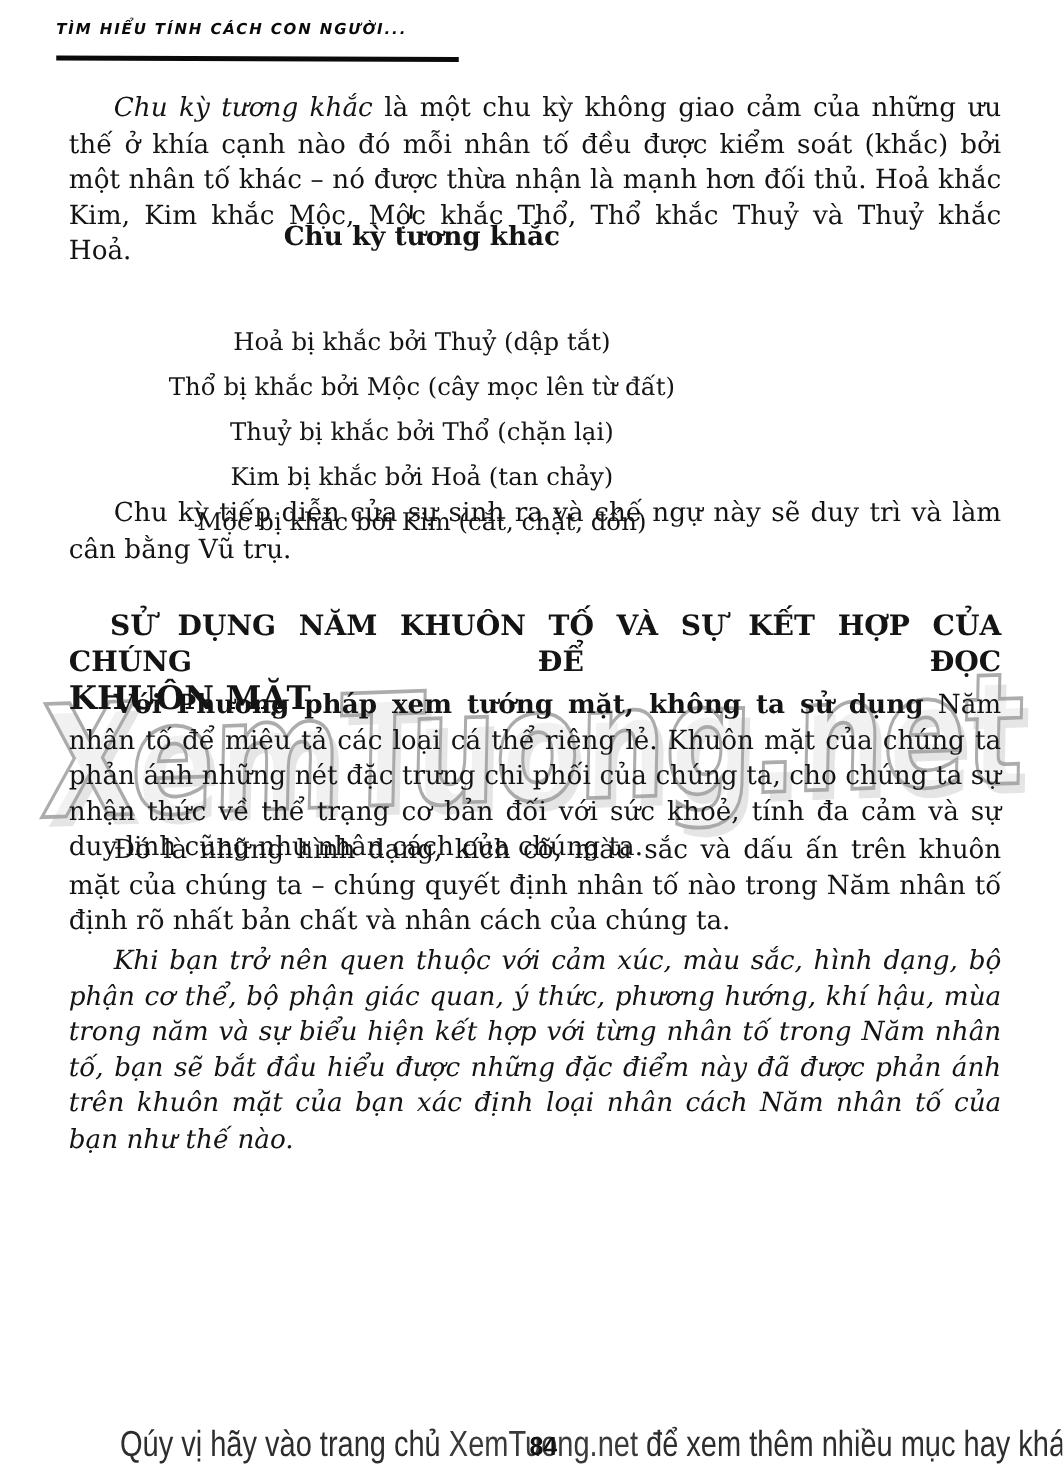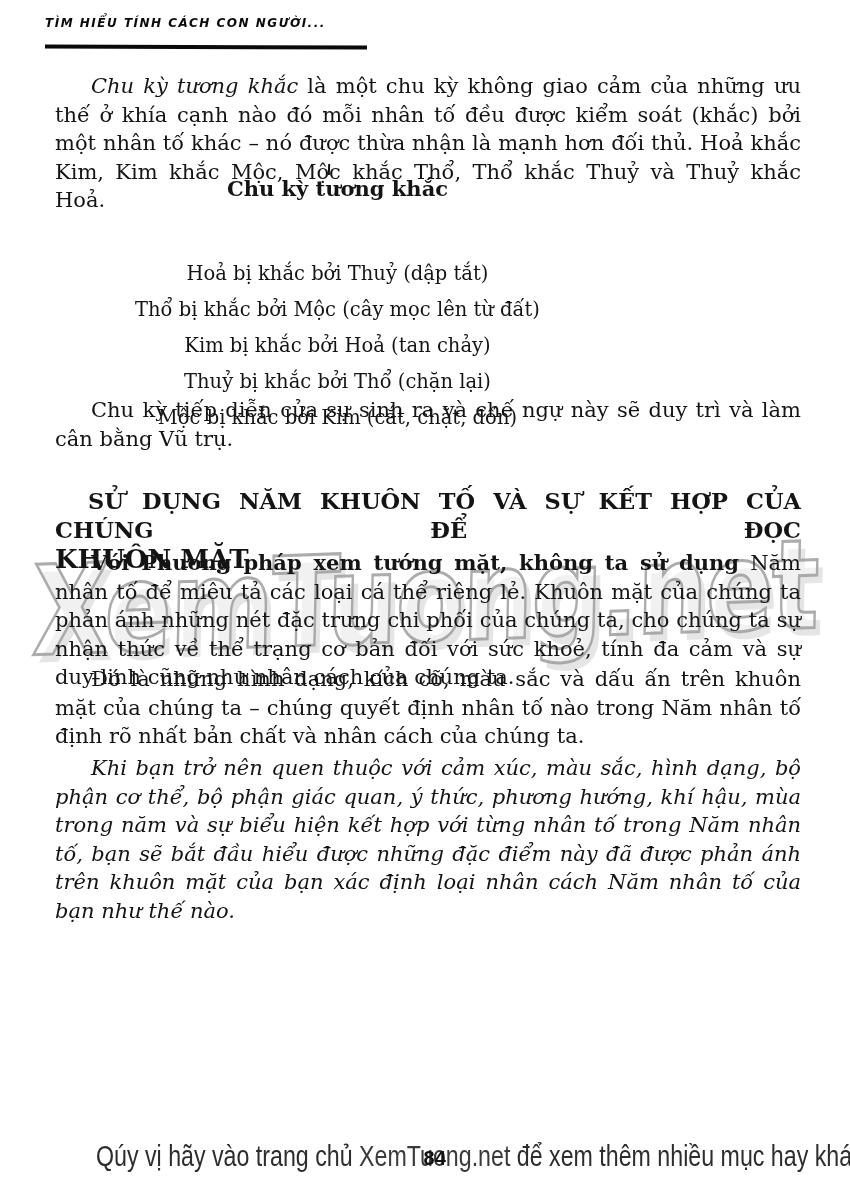--- a/index.html
+++ b/index.html
@@ -108,22 +108,22 @@
 
     <p class="para" style="top:58px;margin-top:14px;"><span class="lead-italic">Chu kỳ tương khắc</span><span> là một chu kỳ không giao cảm của những ưu thế ở khía cạnh nào đó mỗi nhân tố đều được kiểm soát (khắc) bởi một nhân tố khác – nó được thừa nhận là mạnh hơn đối thủ. Hoả khắc Kim, Kim khắc Mộc, Mộc khắc Thổ, Thổ khắc Thuỷ và Thuỷ khắc Hoả.</span></p>
 
     <div class="scan-artifact"></div>
 
     <p class="cycle-heading">Chu kỳ tương khắc</p>
 
     <div class="cycle-list">
       <div class="cycle-item">Hoả bị khắc bởi Thuỷ (dập tắt)</div>
       <div class="cycle-item">Thổ bị khắc bởi Mộc (cây mọc lên từ đất)</div>
+      <div class="cycle-item">Thuỷ bị khắc bởi Thổ (chặn lại)</div>
       <div class="cycle-item">Kim bị khắc bởi Hoả (tan chảy)</div>
-      <div class="cycle-item">Thuỷ bị khắc bởi Thổ (chặn lại)</div>
       <div class="cycle-item">Mộc bị khắc bởi Kim (cắt, chặt, đốn)</div>
     </div>
 
     <p class="para" style="top:396px;">Chu kỳ tiếp diễn của sự sinh ra và chế ngự này sẽ duy trì và làm cân bằng Vũ trụ.</p>
 
     <div class="section-heading">
       <div class="line1">SỬ DỤNG NĂM KHUÔN TỐ VÀ SỰ KẾT HỢP CỦA CHÚNG ĐỂ ĐỌC</div>
       <div class="line2">KHUÔN MẶT</div>
     </div>
 

